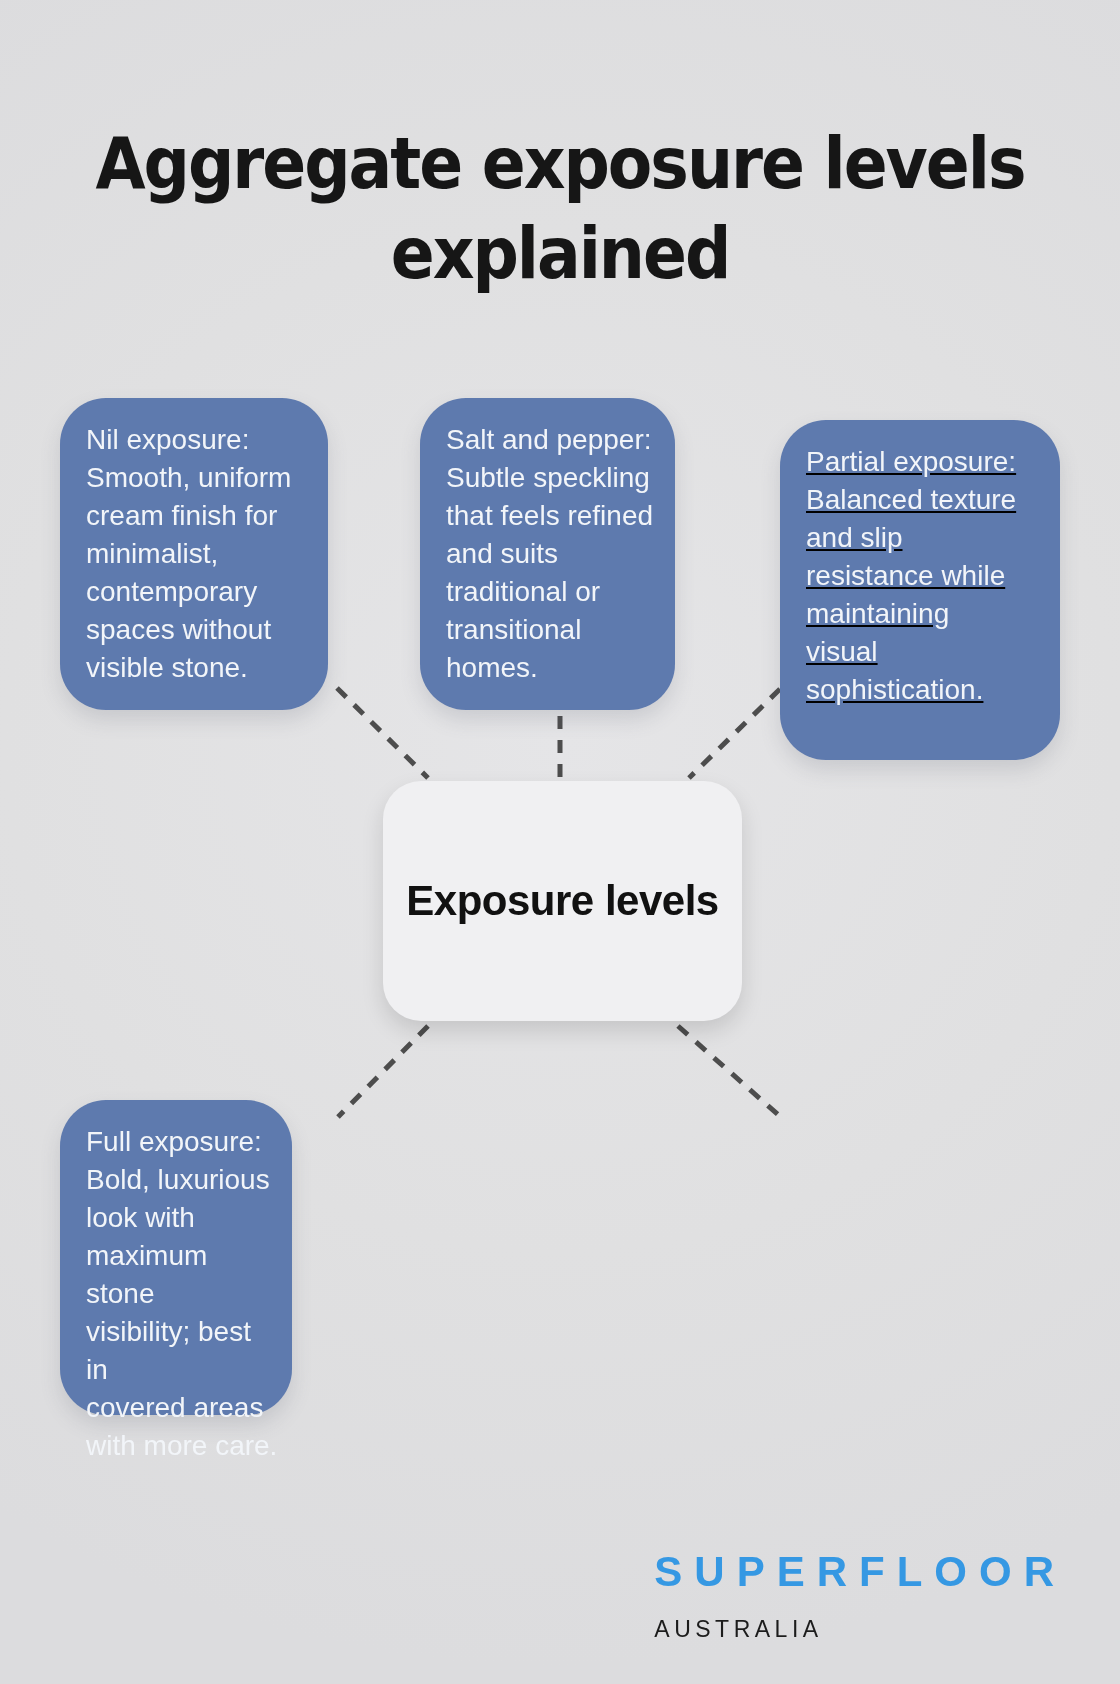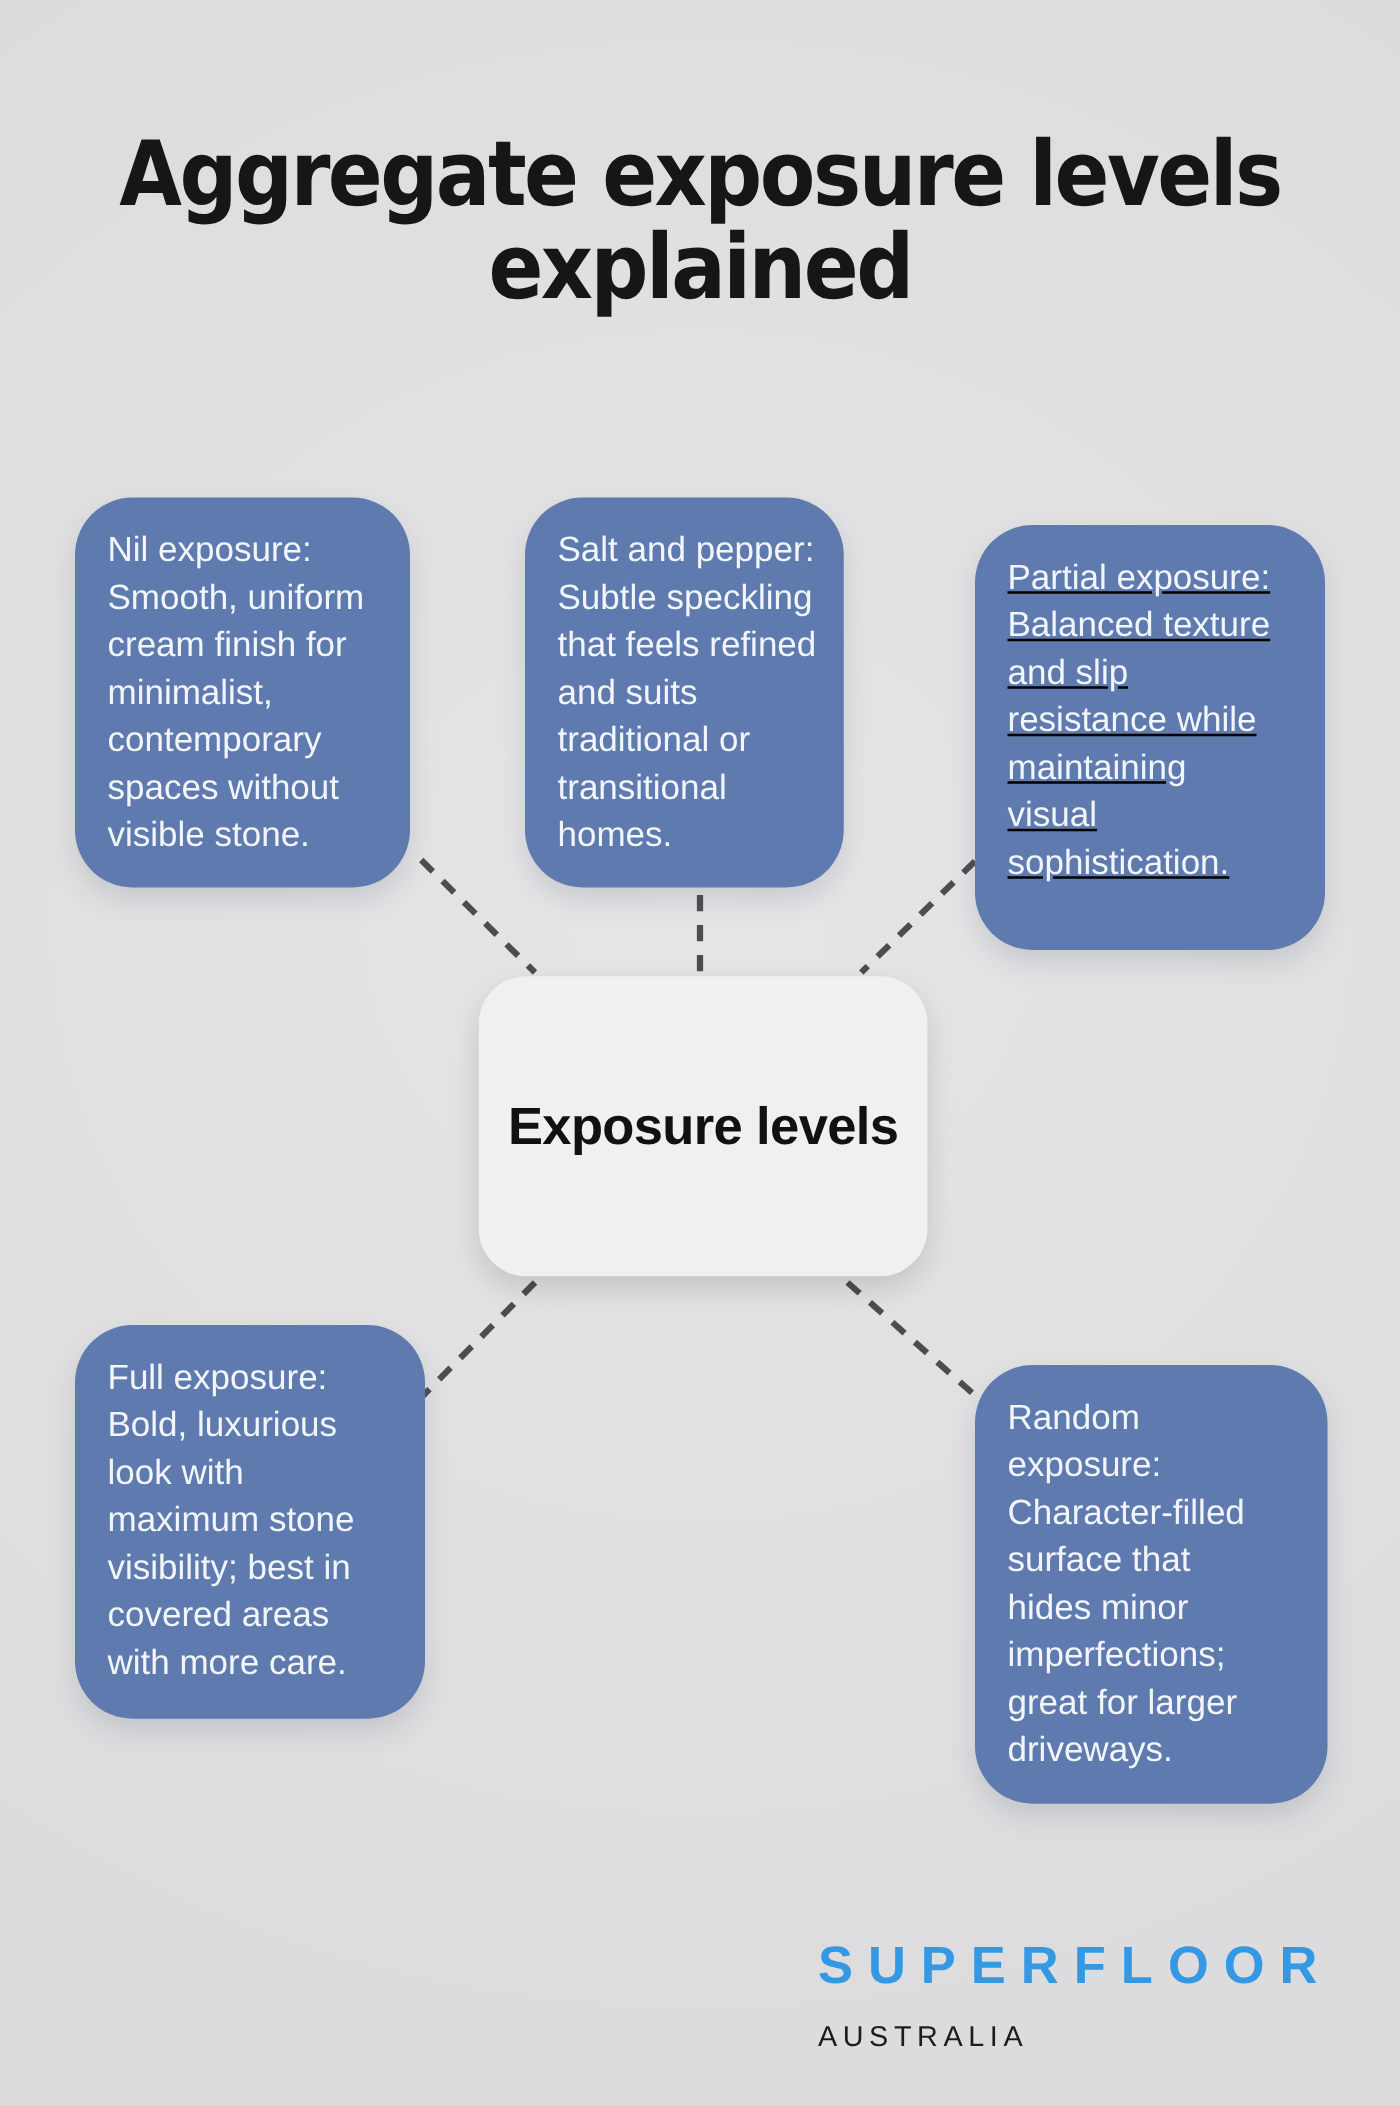--- a/index.html
+++ b/index.html
@@ -12,25 +12,25 @@
     font-family:"Liberation Sans", sans-serif;
   }
   .title{
     position:absolute;
     left:0; right:0; top:102px;
     text-align:center;
     font-family:"DejaVu Sans", "Liberation Sans", sans-serif;
     font-stretch:condensed;
     font-weight:700;
     font-size:72px;
-    line-height:74px;
+    line-height:90px;
     letter-spacing:-2px;
     color:#161616;
     white-space:pre-line;
-    margin:0;
+    margin:16px;
   }
   .connectors{position:absolute;left:0;top:0;width:1120px;height:1684px;}
   .connectors line{
     stroke:#4d4d4d;
     stroke-width:5;
     stroke-dasharray:13 11;
   }
   .node{
     position:absolute;
     background:#5e7aae;
@@ -41,21 +41,21 @@
   }
   .node-text{
     color:#f2f5f9;
     font-size:28px;
     line-height:38px;
     white-space:pre-line;
   }
   .node-1{left:60px;  top:398px;  width:268px; height:312px;}
   .node-2{left:420px; top:398px;  width:255px; height:312px;}
   .node-3{left:780px; top:420px;  width:280px; height:340px;text-decoration:underline;}
-  .node-4{left:60px;  top:1060px; width:280px; height:315px;}
+  .node-4{left:60px;  top:1100px; width:232px; height:315px;}
   .node-5{left:780px; top:1092px; width:282px; height:351px;}
   .center-node{
     position:absolute;
     left:383px; top:781px;
     width:359px; height:240px;
     background:#f0f0f2;
     border-radius:38px;
     box-shadow:0 10px 22px rgba(0,0,0,0.13);
     display:flex;
     align-items:center;
@@ -143,29 +143,19 @@
   <div class="node node-4">
     <div class="node-text">Full exposure:
 Bold, luxurious
 look with
 maximum stone
 visibility; best in
 covered areas
 with more care.</div>
   </div>
 
-  <div class="node node-5">
-    <div class="node-text">Random
-exposure:
-Character-filled
-surface that
-hides minor
-imperfections;
-great for larger
-driveways.</div>
-  </div>
 
   <div class="logo">
     <div class="brand-name">SUPERFLOOR</div>
     <div class="brand-region">AUSTRALIA</div>
   </div>
 
 </div>
 
 </body></html>

